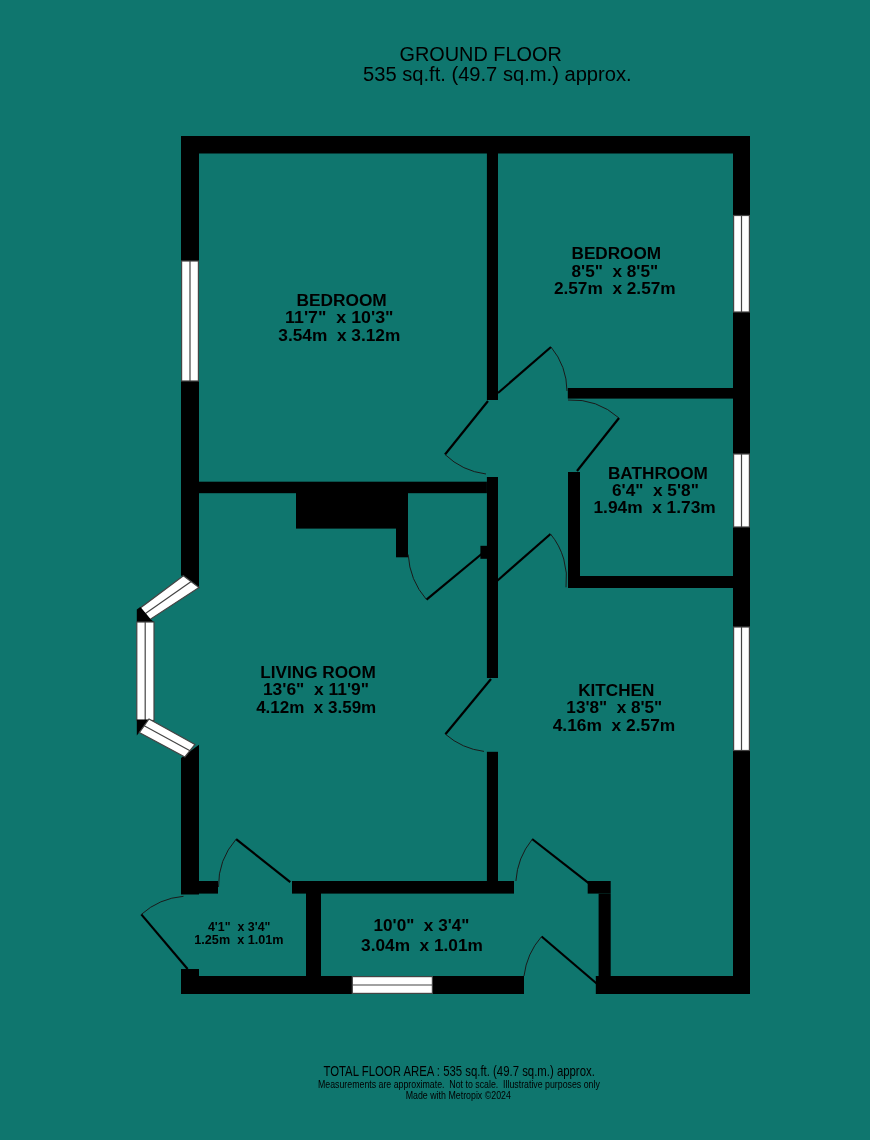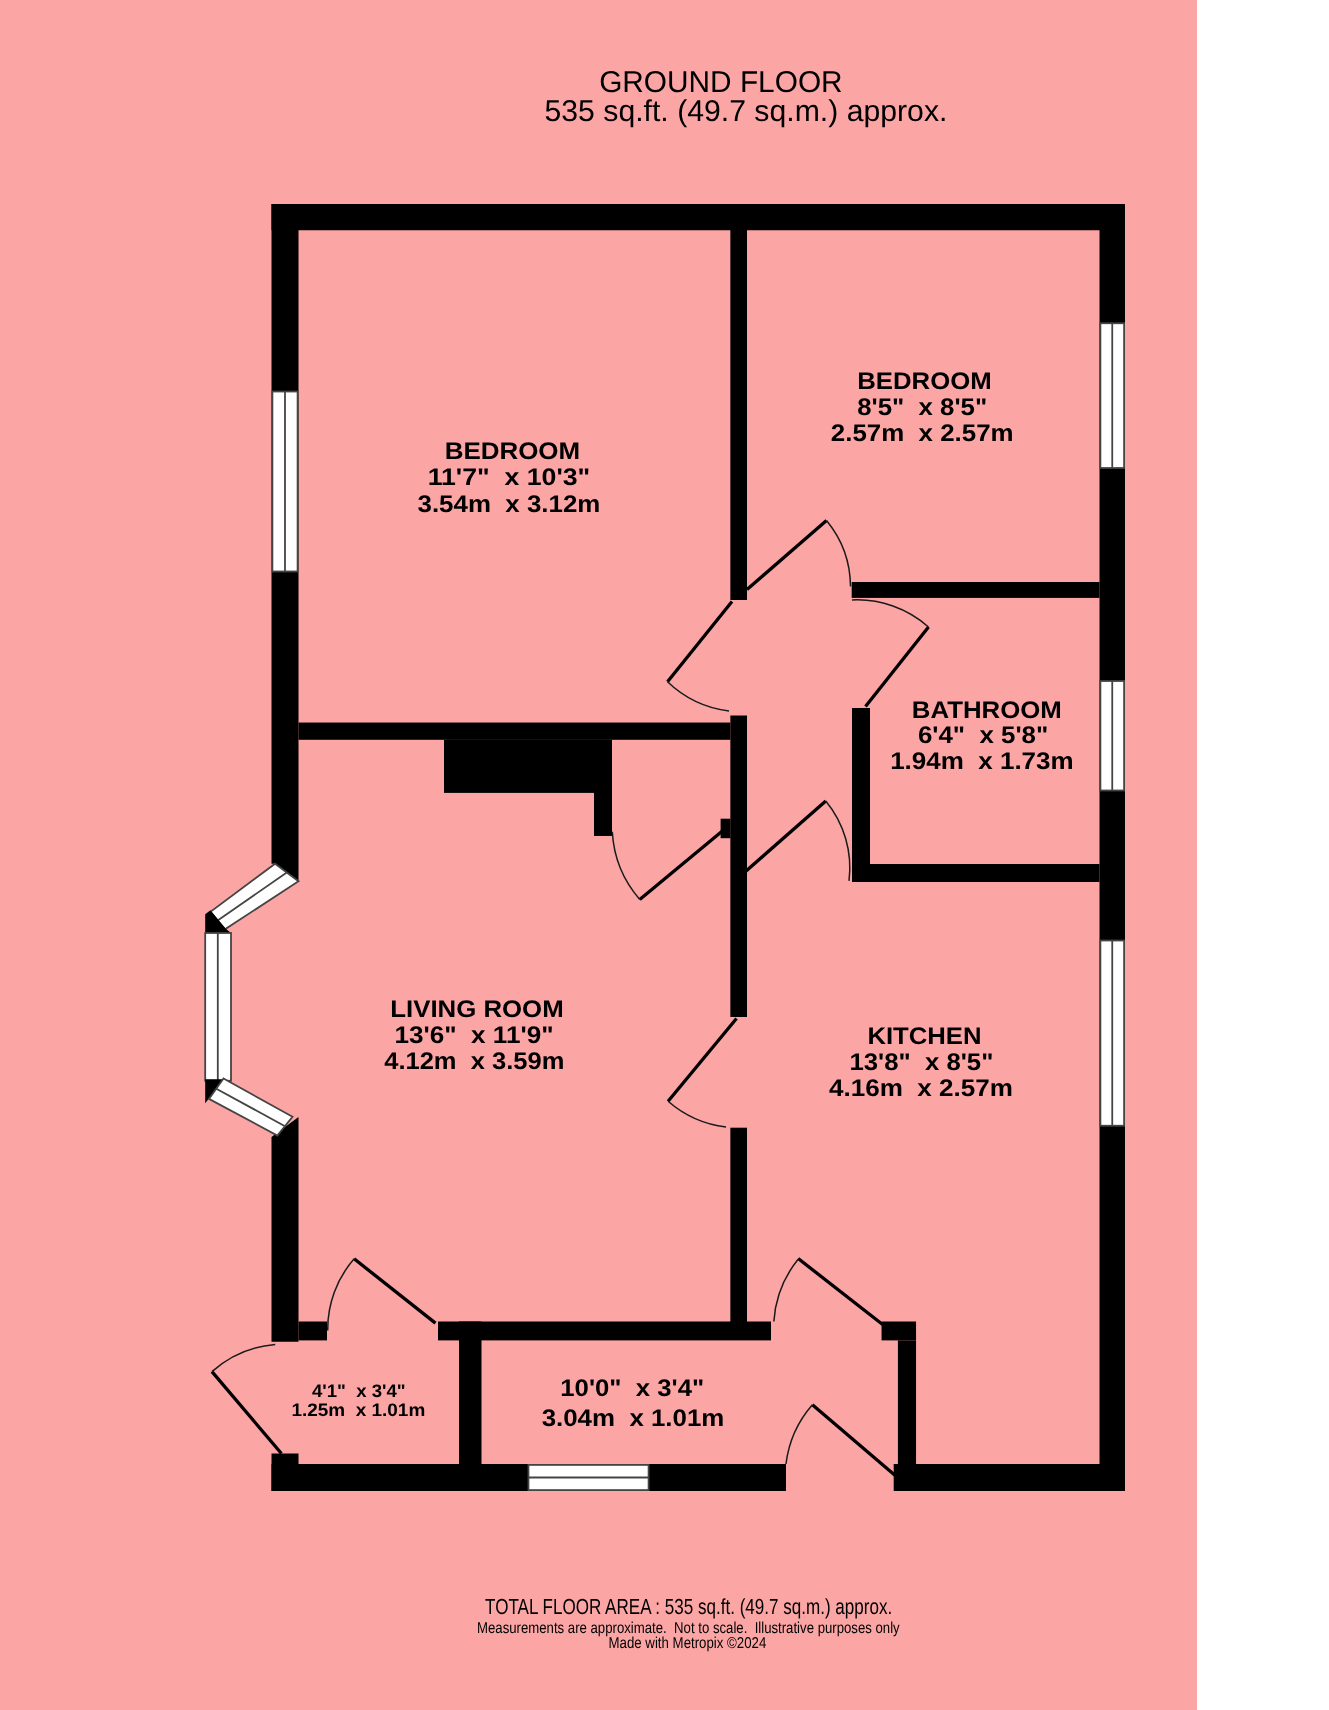--- a/index.html
+++ b/index.html
@@ -1,16 +1,16 @@
 <!DOCTYPE html>
 <html><head>
 <meta charset="utf-8">
 <style>
   html,body{margin:0;padding:0;background:#ffffff;}
-  .page{position:relative;width:798px;height:1140px;background:#fca5a5;overflow:hidden;}
+  .page{position:relative;width:870px;height:1140px;background:#0f766e;overflow:hidden;}
   svg{display:block;}
   text{font-family:"Liberation Sans", sans-serif;fill:#000;}
   .hdr{font-size:20px;}
   .lbl{font-size:16px;font-weight:bold;}
   .lbl12{font-size:12px;font-weight:bold;}
   .ft1{font-size:14.5px;}
   .ft2{font-size:10.5px;}
   .wall{fill:#000;stroke:none;}
   .win{fill:#fff;stroke:#444;stroke-width:1.2;}
   .wline{stroke:#444;stroke-width:1.2;fill:none;}

